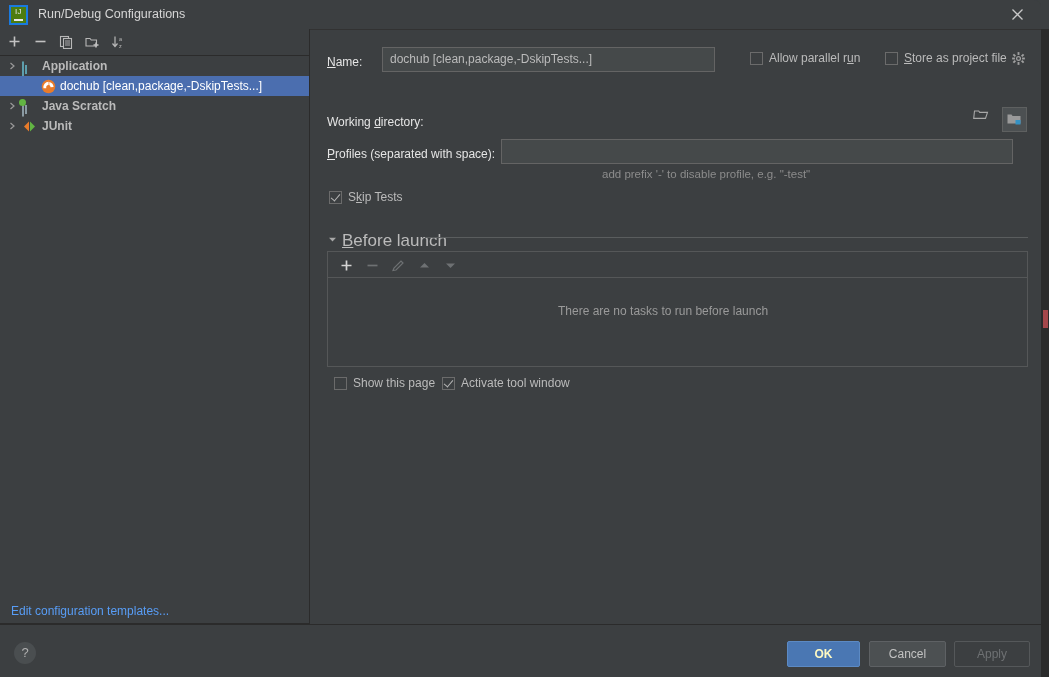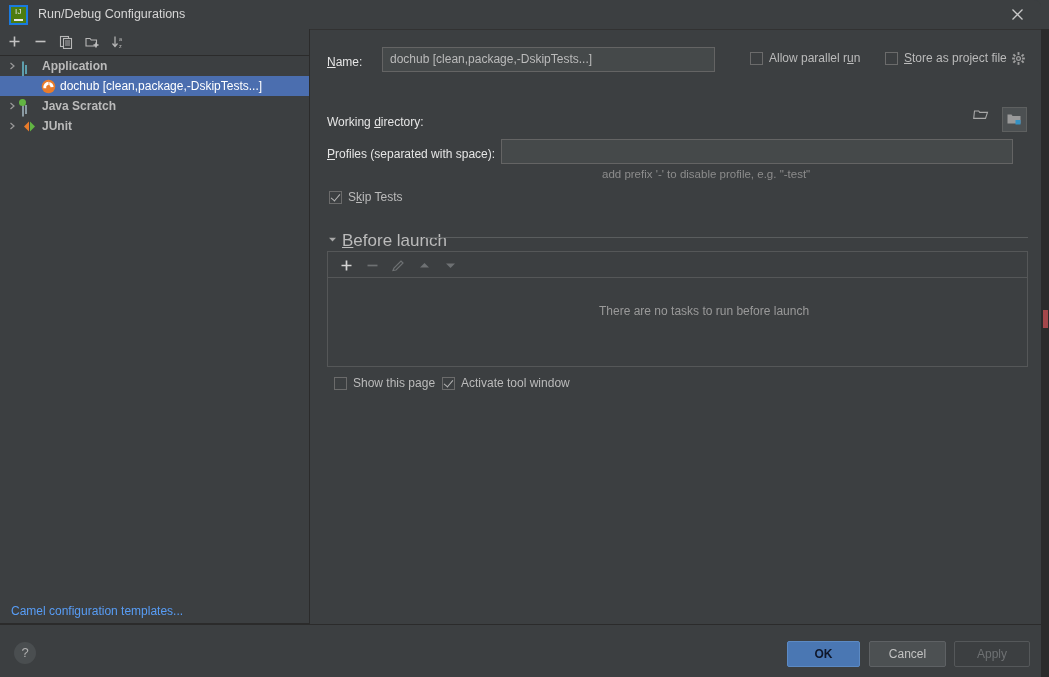--- a/index.html
+++ b/index.html
@@ -290,21 +290,20 @@
     position: absolute;
     background: #3c3f41;
     border: 1px solid #555758;
     box-sizing: border-box;
   }
   #bl-empty {
     position: absolute;
     font-size: 12px;
     color: #9a9a9a;
     white-space: nowrap;
-    margin-left: 41px;
   }
 
   
   #footer-sep {
     position: absolute;
     left: 0; top: 624px;
     width: 1041px; height: 1px;
     background: #2b2b2b;
   }
   #edit-templates {
@@ -335,21 +334,21 @@
     text-align: center;
     font-size: 12px;
     box-sizing: border-box;
     border-radius: 2px;
     cursor: default;
   }
   #btn-ok {
     left: 787px; width: 73px;
     background: #4a77b3;
     border: 1px solid #5c8ac4;
-    color: #0f172a;
+    color: #fef9c3;
     font-weight: bold;
   }
   #btn-cancel {
     left: 869px; width: 77px;
     background: #4c5052;
     border: 1px solid #5e6164;
     color: #c2c2c2;
   }
   #btn-apply {
     left: 954px; width: 76px;
@@ -574,20 +573,20 @@
 
     <div class="cb-wrap" style="left:23px; top:347px;">
       <span class="cb-box"></span><span class="cb-label">Show this page</span>
     </div>
     <div class="cb-wrap" style="left:131px; top:347px;">
       <span class="cb-box checked"></span><span class="cb-label">Activate tool window</span>
     </div>
 
   </div>
 
-  <div id="edit-templates">Camel configuration templates...</div>
+  <div id="edit-templates">Edit configuration templates...</div>
   <div id="footer-sep"></div>
   <div id="help-btn">?</div>
   <div class="dlg-btn" id="btn-ok">OK</div>
   <div class="dlg-btn" id="btn-cancel">Cancel</div>
   <div class="dlg-btn" id="btn-apply">Apply</div>
 
 </div>
 
 </body></html>

